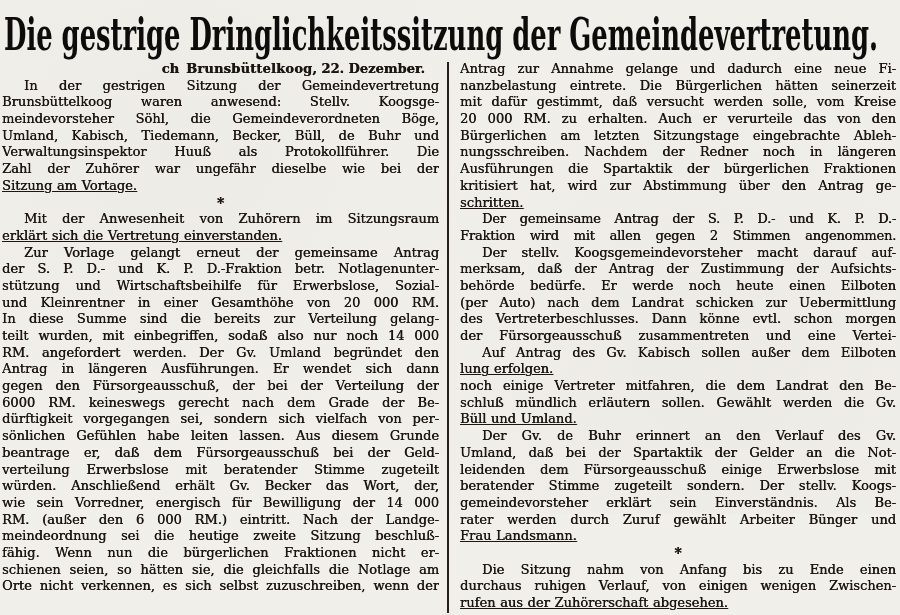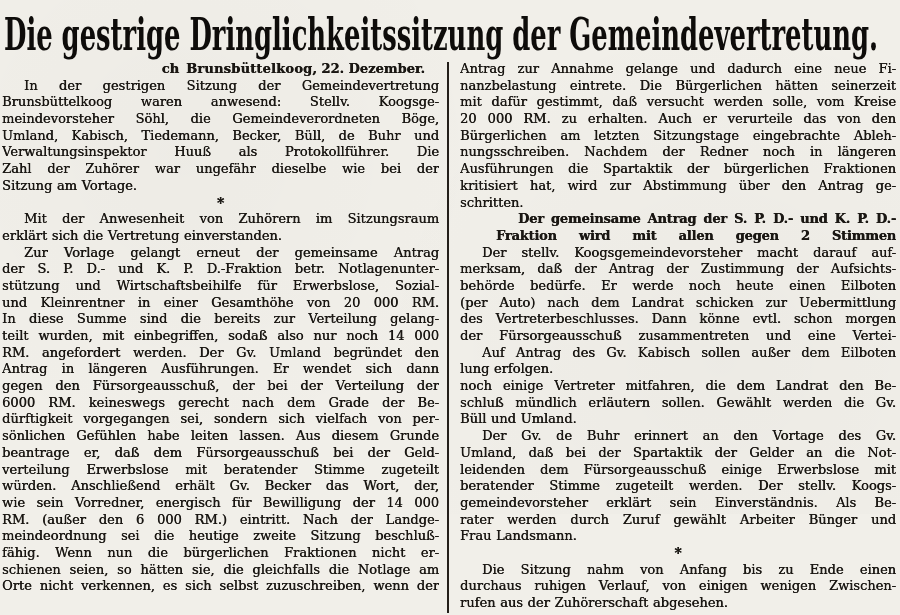--- a/index.html
+++ b/index.html
@@ -41,22 +41,22 @@
   .col-right { left: 460px; width: 436px; }
   .line {
     height: 16.7px;
     overflow: hidden;
     text-align: justify;
     text-align-last: justify;
     text-shadow: 0.35px 0 0 currentColor;
     word-spacing: 0.5px;
   }
   .line.i    { text-indent: 22px; }
-  .line.last { text-align-last: left; }
-  .line.b    { font-weight: bold; letter-spacing: -0.2px; margin-left: 36px; }
+  .line.last { text-align-last: left; text-decoration: underline; }
+  .line.b    { font-weight: normal; letter-spacing: -0.2px; }
   .line.sep  {
     text-align: center; text-align-last: center;
     font-weight: bold; font-size: 14px;
   }
   .dateline {
     height: 16.7px; overflow: hidden;
     text-align: center; text-align-last: right;
     padding-right: 14px;
     font-weight: bold;
     text-shadow: 0.35px 0 0 currentColor;
@@ -133,24 +133,24 @@
         <div class="line">merksam, daß der Antrag der Zustimmung der Aufsichts-</div>
         <div class="line">behörde bedürfe. Er werde noch heute einen Eilboten</div>
         <div class="line">(per Auto) nach dem Landrat schicken zur Uebermittlung</div>
         <div class="line">des Vertreterbeschlusses. Dann könne evtl. schon morgen</div>
         <div class="line">der Fürsorgeausschuß zusammentreten und eine Vertei-</div>
         <div class="line i">Auf Antrag des Gv. Kabisch sollen außer dem Eilboten</div>
         <div class="line last">lung erfolgen.</div>
         <div class="line">noch einige Vertreter mitfahren, die dem Landrat den Be-</div>
         <div class="line">schluß mündlich erläutern sollen. Gewählt werden die Gv.</div>
         <div class="line last">Büll und Umland.</div>
-        <div class="line i">Der Gv. de Buhr erinnert an den Vortage des Gv.</div>
+        <div class="line i">Der Gv. de Buhr erinnert an den Verlauf des Gv.</div>
         <div class="line">Umland, daß bei der Spartaktik der Gelder an die Not-</div>
         <div class="line">leidenden dem Fürsorgeausschuß einige Erwerbslose mit</div>
-        <div class="line">beratender Stimme zugeteilt werden. Der stellv. Koogs-</div>
+        <div class="line">beratender Stimme zugeteilt sondern. Der stellv. Koogs-</div>
         <div class="line">gemeindevorsteher erklärt sein Einverständnis. Als Be-</div>
         <div class="line">rater werden durch Zuruf gewählt Arbeiter Bünger und</div>
         <div class="line last">Frau Landsmann.</div>
         <div class="line sep">*</div>
         <div class="line i">Die Sitzung nahm von Anfang bis zu Ende einen</div>
         <div class="line">durchaus ruhigen Verlauf, von einigen wenigen Zwischen-</div>
         <div class="line last">rufen aus der Zuhörerschaft abgesehen.</div>
       </div>
   </div>
 

